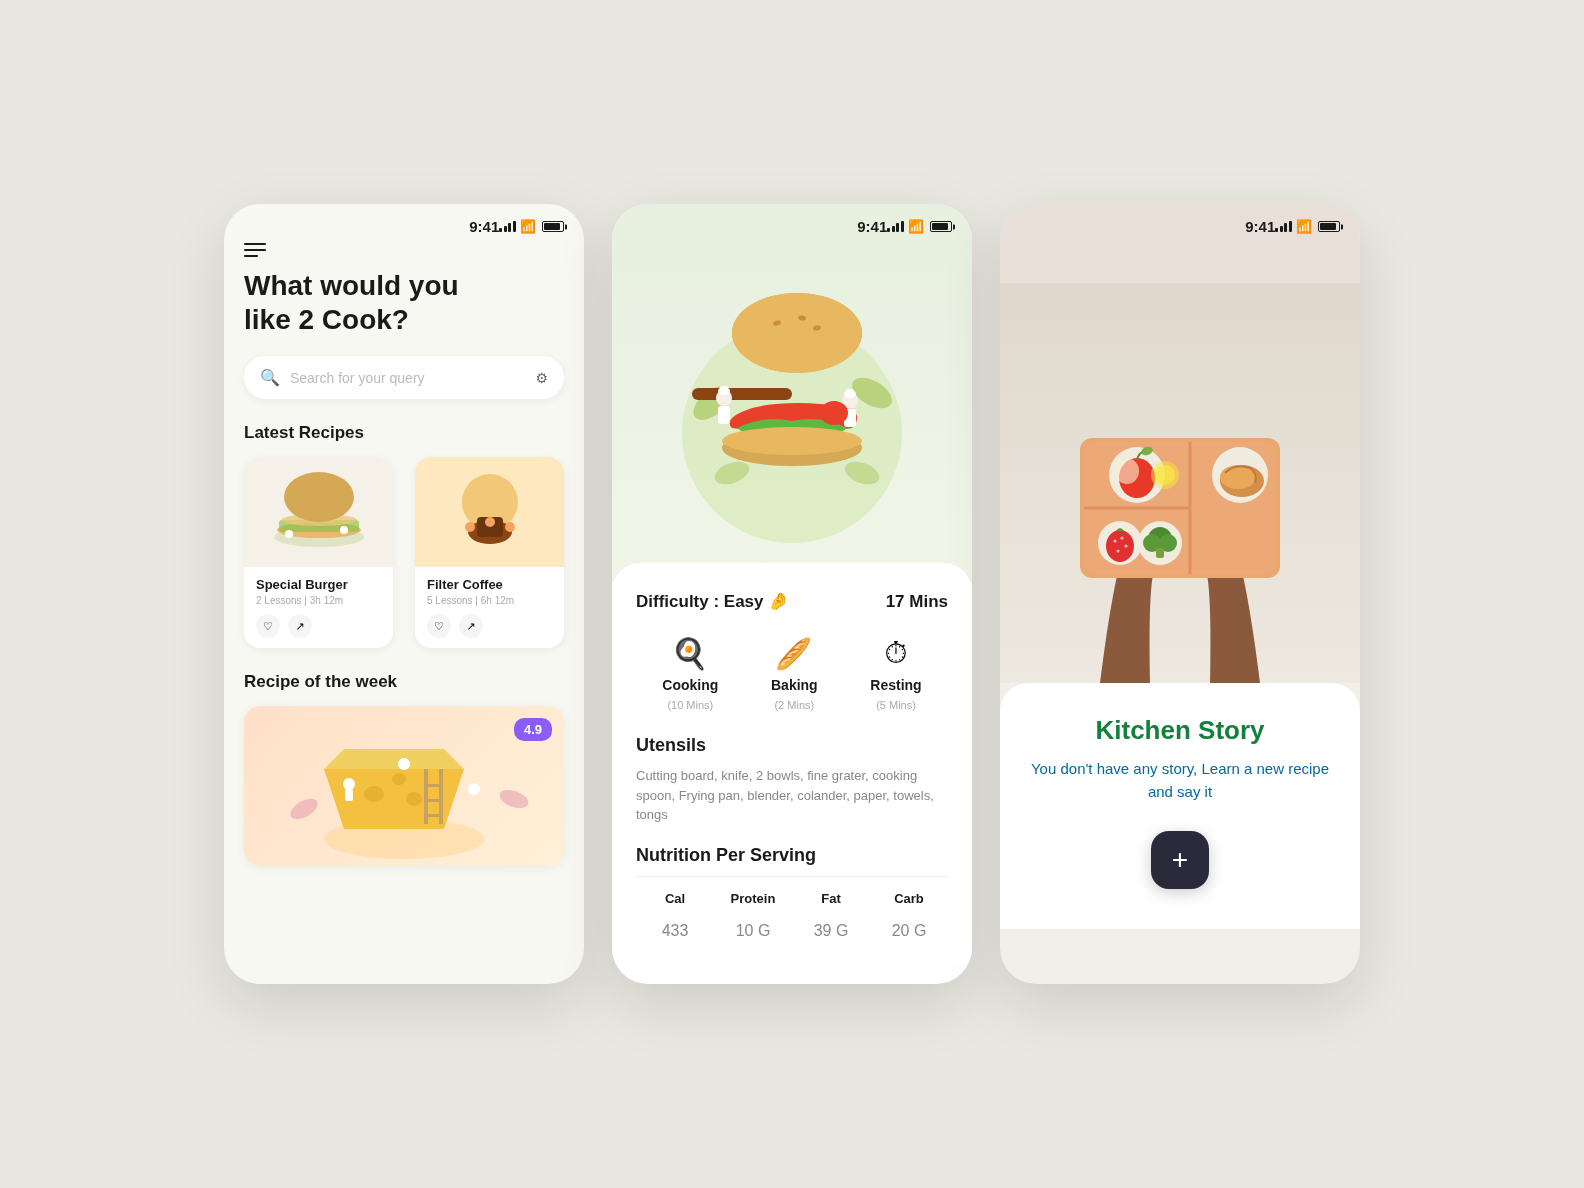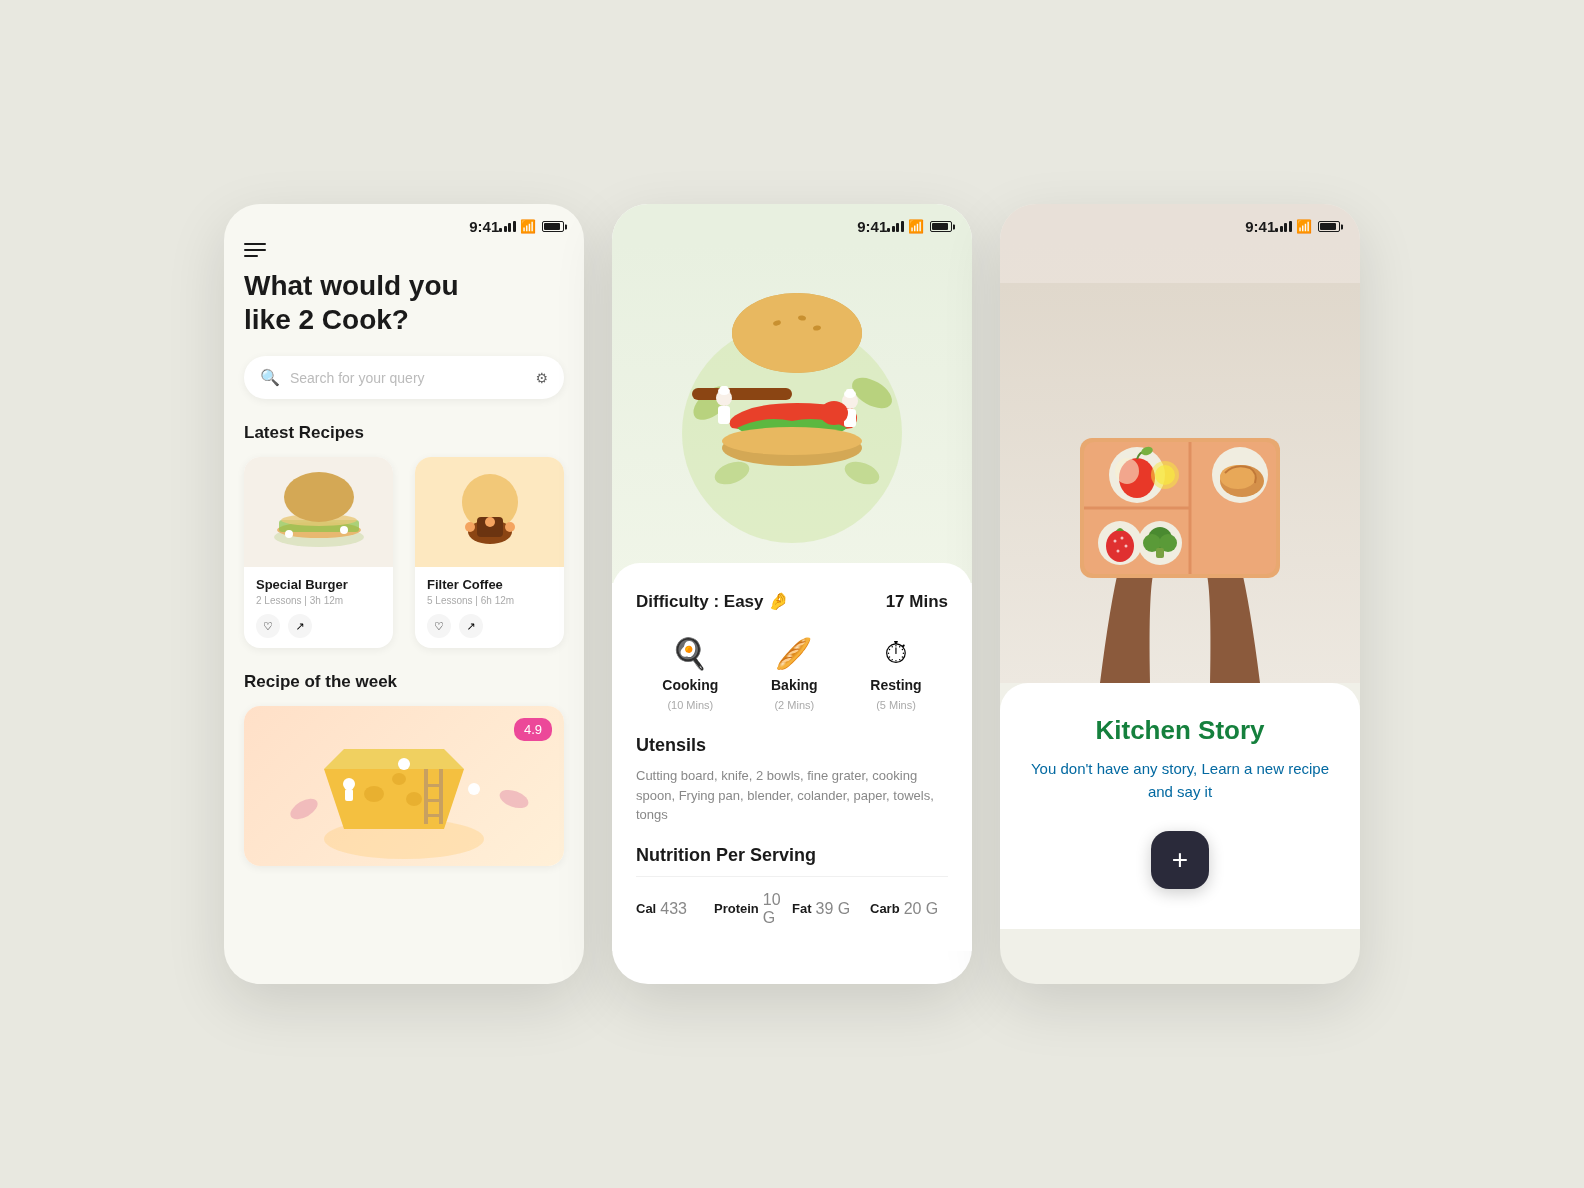--- a/index.html
+++ b/index.html
@@ -223,26 +223,26 @@
       height: 100%;
       background: linear-gradient(135deg, #ffe0c8 0%, #fff0d8 100%);
       display: flex;
       align-items: center;
       justify-content: center;
     }
     .week-recipe-badge {
       position: absolute;
       top: 12px;
       right: 12px;
-      background: #ec4899;
+      background: #8b5cf6;
       color: #fff;
       border-radius: 10px;
       padding: 4px 10px;
       font-size: 13px;
-      font-weight: 400;
+      font-weight: 700;
     }
 
     
     .s2-hero {
       height: 340px;
       background: linear-gradient(180deg, #e8f0e0 0%, #f0f5e8 100%);
       display: flex;
       align-items: center;
       justify-content: center;
       position: relative;
@@ -309,23 +309,23 @@
     }
     .nutrition-grid {
       display: grid;
       grid-template-columns: repeat(4, 1fr);
       gap: 0;
       border-top: 1px solid #f0f0f0;
       padding-top: 14px;
     }
     .nutrition-item {
       display: flex;
-      flex-direction: row;
-      align-items: center;
-      gap: 4px;
+      flex-direction: column;
+      align-items: center;
+      gap: 16px;
     }
     .nutrition-label {
       font-size: 13px;
       font-weight: 700;
       color: #1a1a1a;
     }
     .nutrition-value {
       font-size: 16px;
       color: #888;
     }

